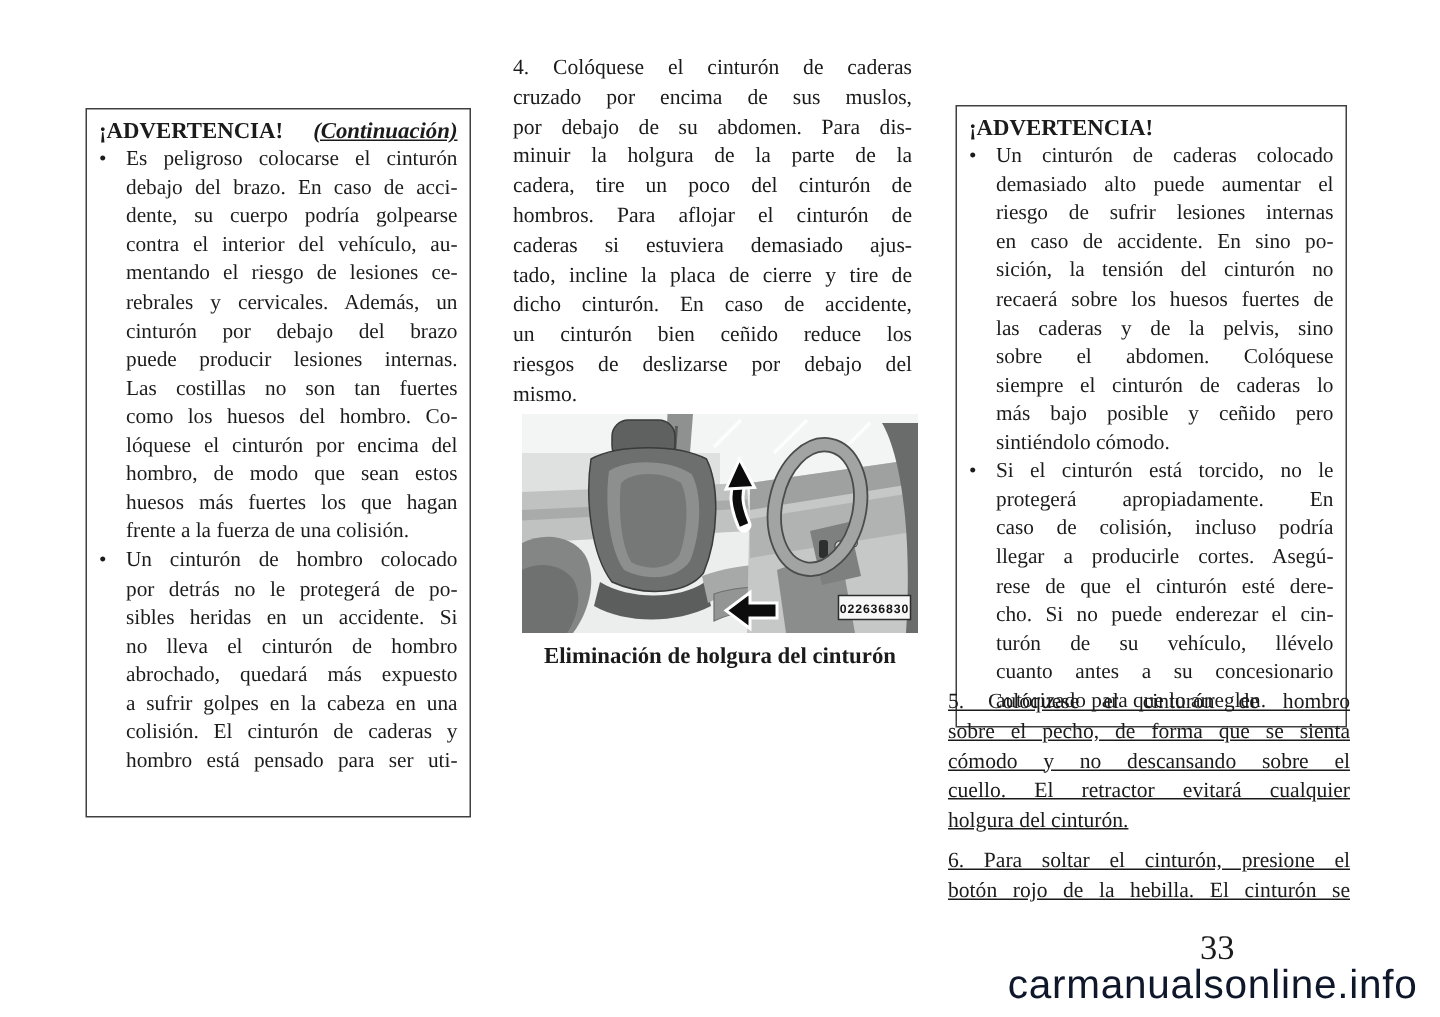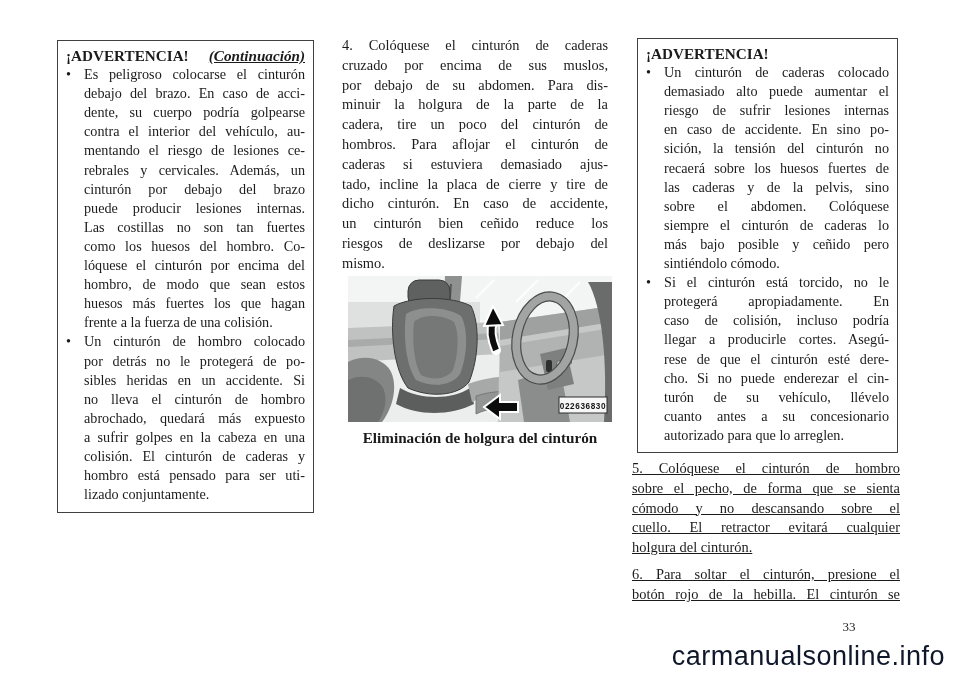--- a/index.html
+++ b/index.html
@@ -9,21 +9,21 @@
   }
 
   
   .line { text-align:justify; text-align-last:justify; white-space:nowrap; }
   .line.last { text-align-last:left; }
   .fill-last .line.last { text-align-last:justify; }
 
   
   .warnbox {
     position:absolute; border:1px solid #404040; box-sizing:border-box;
-    padding:5px 8px; background:#ffffff; overflow:hidden;
+    padding:5px 8px; background:#ffffff; overflow:hidden;margin-top:32px;
   }
   #warnLeft  { left:57px;  top:40px; width:257px; height:473px; }
   #warnRight { left:637px; top:38px; width:261px; height:415px; }
   .warnbox .line, .warnbox .bmark { font-size:14.2px; line-height:19.1px; }
   .wtitle { display:flex; justify-content:space-between; font-weight:700; font-size:15.2px; line-height:19.1px; }
   .cont { font-style:italic;text-decoration:underline; }
   .bullet { display:flex; }
   .bmark { flex:0 0 18px; width:18px; }
   .btext { flex:1 1 auto; min-width:0; }
 
@@ -31,21 +31,21 @@
   .flowcol .line { font-size:14.4px; line-height:19.8px; }
   #colMid { position:absolute; left:342px; top:36px; width:266px; }
   #figure { position:absolute; left:348px; top:276px; width:264px; height:146px; }
   #figCaption {
     position:absolute; left:336px; top:429px; width:288px; text-align:center;
     font-weight:700; font-size:15.2px; line-height:18px;
   }
   #rightParas { position:absolute; left:632px; top:459px; width:268px;text-decoration:underline; }
   .para + .para { margin-top:7px; }
 
-  #pageNum { position:absolute; left:800px; top:619px; width:98px; text-align:center; font-size:13px; }
+  #pageNum { position:absolute; left:800px; top:619px; width:98px; text-align:left; font-size:23px; }
   #watermark {
     position:absolute; right:15px; top:641px;
     font-family:"Liberation Sans","DejaVu Sans",sans-serif;
     font-size:27px; color:#0f172a; letter-spacing:0.5px;
   }
 </style>
 </head>
 <body>
 
 <div class="page">
@@ -78,21 +78,20 @@
       <div class="bmark line last">•</div>
       <div class="btext">
           <div class="line">Un cinturón de hombro colocado</div>
           <div class="line">por detrás no le protegerá de po-</div>
           <div class="line">sibles heridas en un accidente. Si</div>
           <div class="line">no lleva el cinturón de hombro</div>
           <div class="line">abrochado, quedará más expuesto</div>
           <div class="line">a sufrir golpes en la cabeza en una</div>
           <div class="line">colisión. El cinturón de caderas y</div>
           <div class="line">hombro está pensado para ser uti-</div>
-          <div class="line last">lizado conjuntamente.</div>
         </div>
     </div>
   </div>
 
   <div class="flowcol" id="colMid">
     <div class="para">
         <div class="line">4. Colóquese el cinturón de caderas</div>
         <div class="line">cruzado por encima de sus muslos,</div>
         <div class="line">por debajo de su abdomen. Para dis-</div>
         <div class="line">minuir la holgura de la parte de la</div>

